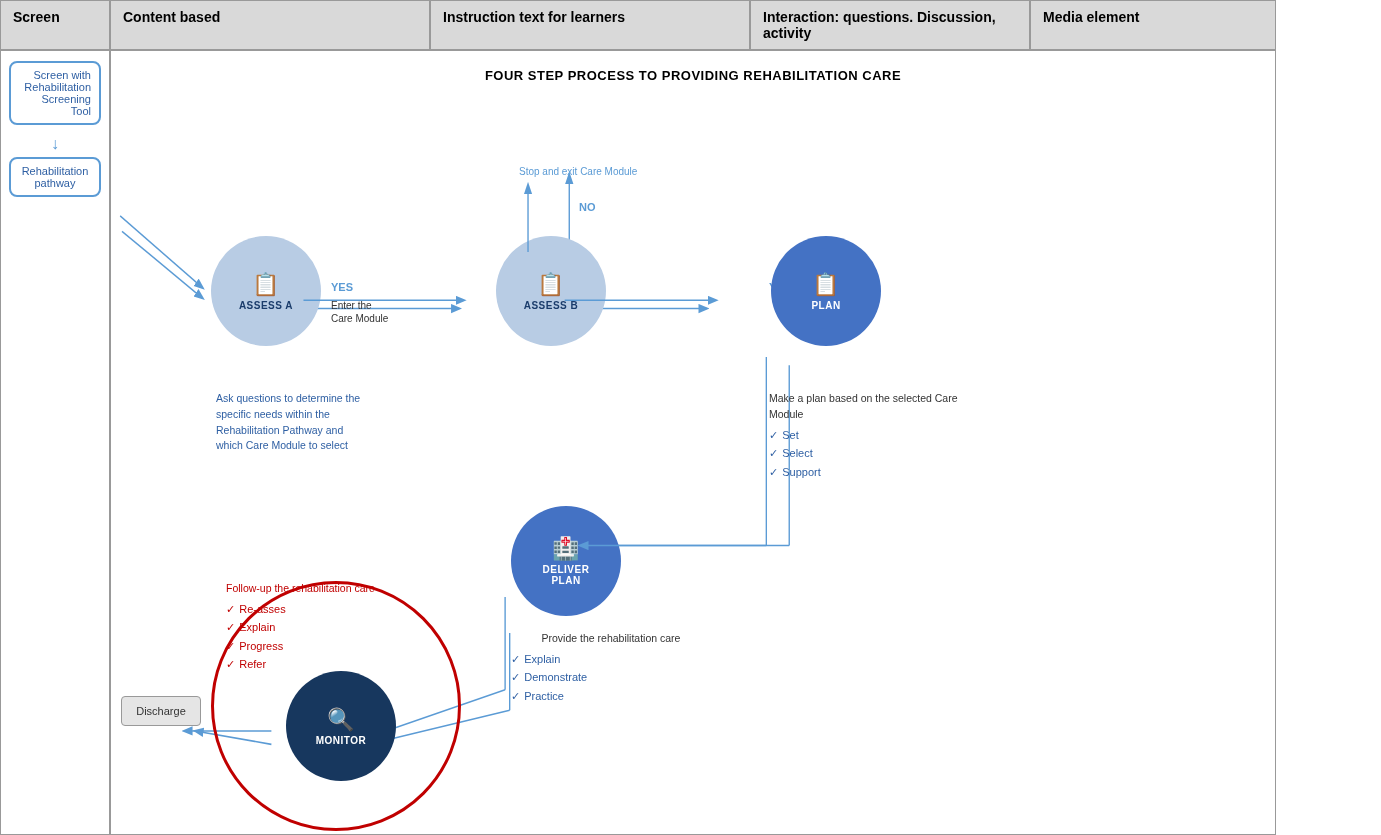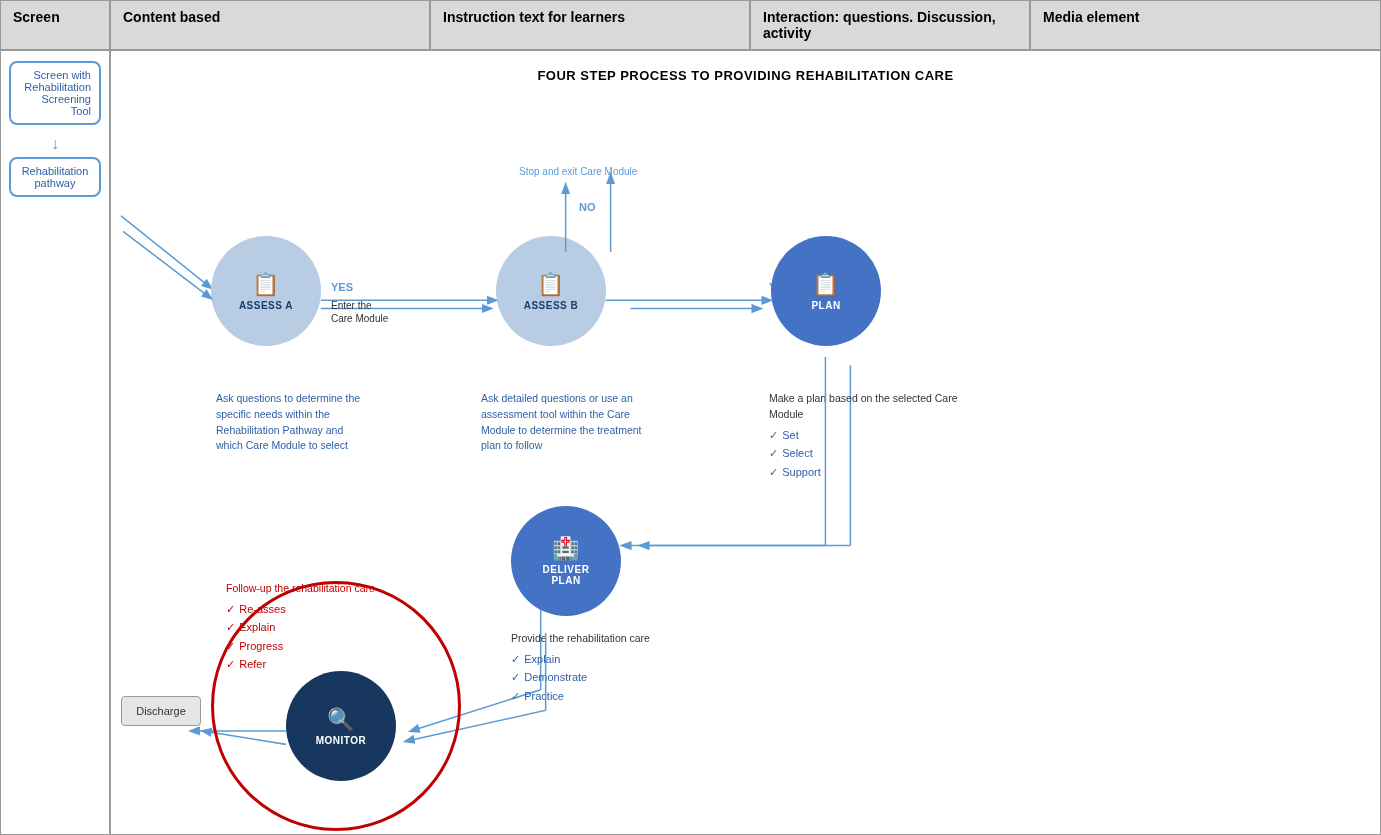--- a/index.html
+++ b/index.html
@@ -1,18 +1,18 @@
 <!DOCTYPE html>
 <html><head>
   <meta charset="utf-8">
   <style>
     * { box-sizing: border-box; margin: 0; padding: 0; }
     body { font-family: Arial, sans-serif; background: #fff; width: 1381px; height: 835px; overflow: hidden; }
 
-    .page-wrapper { width: 1381px; height: 835px; border: 1px solid #999; display: flex; flex-direction: column; }
+    .page-wrapper { width: 1276px; height: 835px; border: 1px solid #999; display: flex; flex-direction: column; }
 
     
     .header-row { display: flex; border-bottom: 2px solid #999; background: #d9d9d9; flex-shrink: 0; }
     .header-cell { padding: 8px 12px; font-weight: bold; font-size: 14px; border-right: 2px solid #999; }
     .header-cell:last-child { border-right: none; }
     .col-screen { width: 110px; }
     .col-content { width: 320px; }
     .col-instruction { width: 320px; }
     .col-interaction { width: 280px; }
     .col-media { flex: 1; }
@@ -125,23 +125,20 @@
 
       <div style="position:absolute;top:185px;left:660px;width:110px;height:110px;" class="circle-dark">
         <div class="node-icon">📋</div>
         <div class="node-label">PLAN</div>
       </div>
 
       <div style="position:absolute;top:340px;left:105px;font-size:10.5px;color:#2e5fa3;width:155px;line-height:1.5;">
         <span>Ask questions to determine the specific needs within the Rehabilitation Pathway and which Care Module to select</span>
       </div>
 
-      <div style="position:absolute;top:340px;left:370px;font-size:10.5px;color:#2e5fa3;width:170px;line-height:1.5;">
-        <span>Ask detailed questions or use an assessment tool within the Care Module to determine the treatment plan to follow</span>
-      </div>
 
       <div style="position:absolute;top:340px;left:658px;font-size:10.5px;color:#333;width:200px;line-height:1.5;">
         <div style="margin-bottom:4px;">Make a plan based on the selected Care Module</div>
         <div class="check-item">
           <span class="check-mark">✓</span>
           <span>Set</span>
         </div>
         <div class="check-item">
           <span class="check-mark">✓</span>
           <span>Select</span>
@@ -154,21 +151,21 @@
 
       <div style="position:absolute;top:455px;left:400px;width:110px;height:110px;" class="circle-dark">
         <div class="node-icon">🏥</div>
         <div class="node-label">
           <span>DELIVER</span><br>
           <span>PLAN</span>
         </div>
       </div>
 
       <div style="position:absolute;top:580px;left:400px;font-size:10.5px;color:#333;width:200px;line-height:1.5;">
-        <div style="margin-bottom:4px;">Provide the rehabilitation care</div>
+        <div style="margin-bottom:4px;text-align:center;">Provide the rehabilitation care</div>
         <div class="check-item">
           <span class="check-mark">✓</span>
           <span>Explain</span>
         </div>
         <div class="check-item">
           <span class="check-mark">✓</span>
           <span>Demonstrate</span>
         </div>
         <div class="check-item">
           <span class="check-mark">✓</span>

